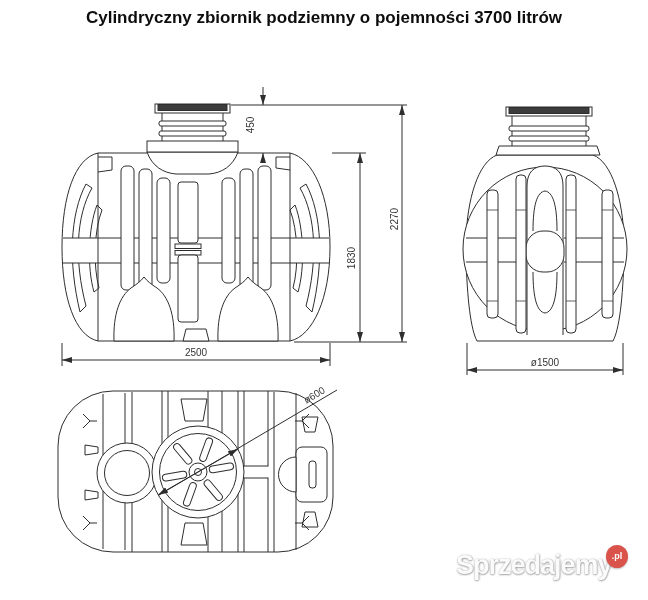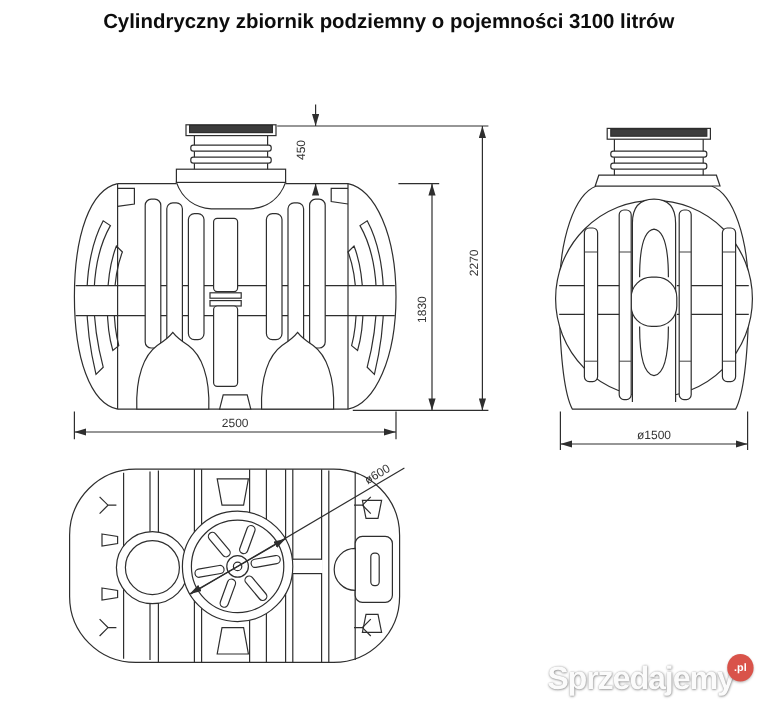--- a/index.html
+++ b/index.html
@@ -20,21 +20,21 @@
            text-shadow:0 1px 2px rgba(0,0,0,0.30),0 0 1px rgba(0,0,0,0.22),1px 0 2px rgba(0,0,0,0.18);}
   #wm-badge{position:absolute;left:158px;top:-3px;width:22px;height:23px;border-radius:50%;
             background:#d9534a;color:#ffffff;font-size:9px;font-weight:bold;
             text-align:center;line-height:23px;box-shadow:0 1px 2px rgba(0,0,0,0.25);}
 </style>
 </head>
 <body>
 
 <div id="page">
 
-  <div id="title">Cylindryczny zbiornik podziemny o pojemności 3100 litrów</div>
+  <div id="title">Cylindryczny zbiornik podziemny o pojemności 3700 litrów</div>
 
   <svg width="648" height="600" viewBox="0 0 648 600">
     <defs>
       <marker id="arw" viewBox="0 0 10 6" refX="10" refY="3" markerWidth="10" markerHeight="6" orient="auto-start-reverse" markerUnits="userSpaceOnUse">
         <path d="M0,0 L10,3 L0,6 Z" fill="#2e2e2e"></path>
       </marker>
     </defs>
 
     <g>
 

